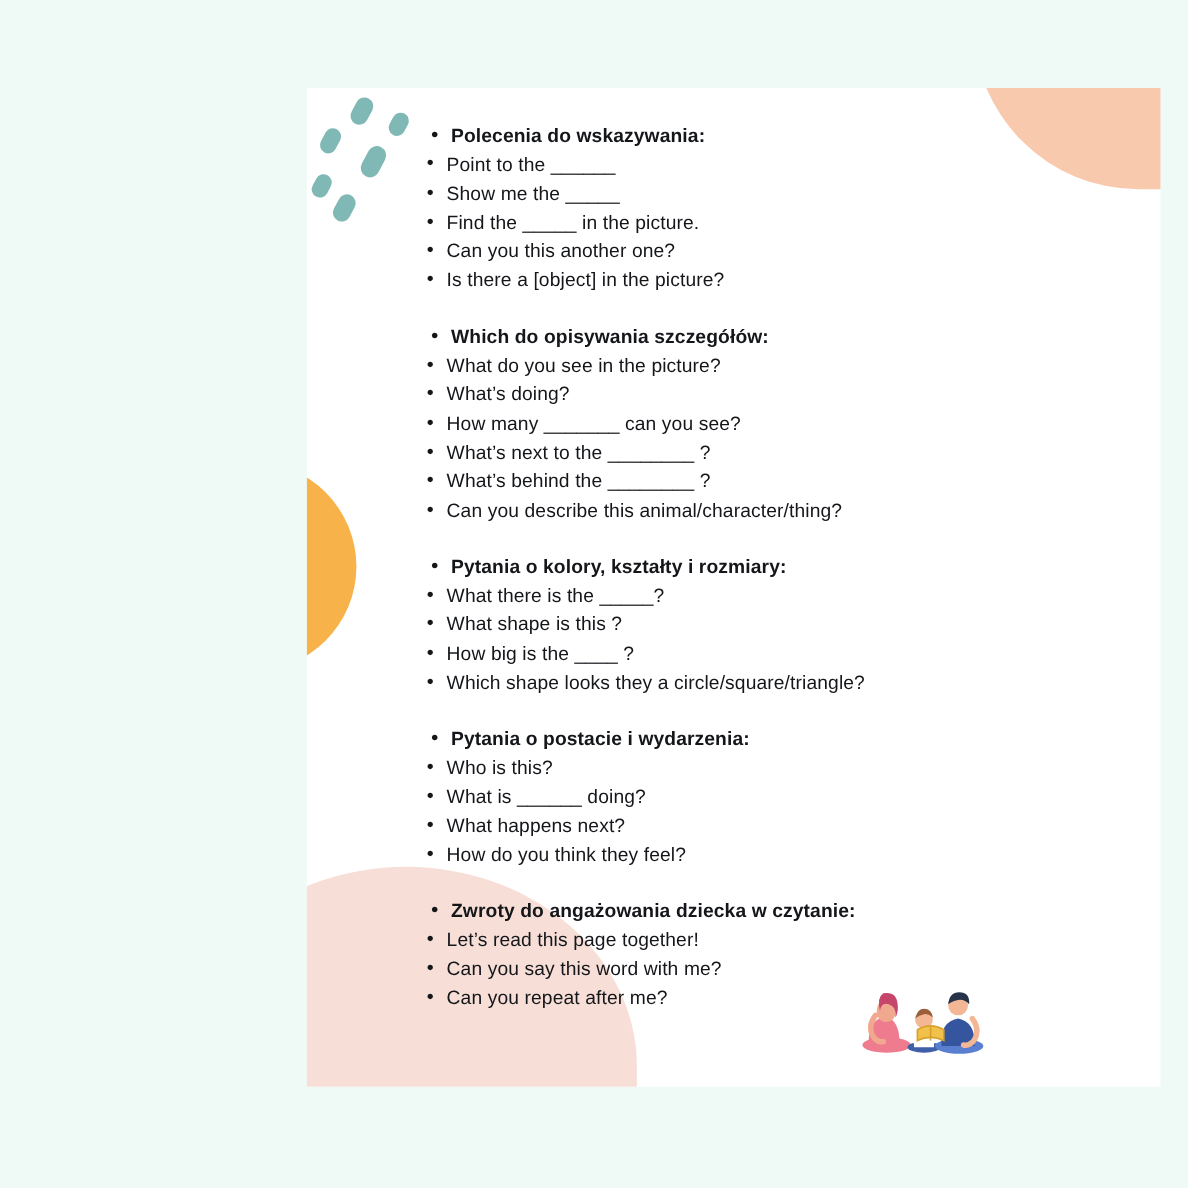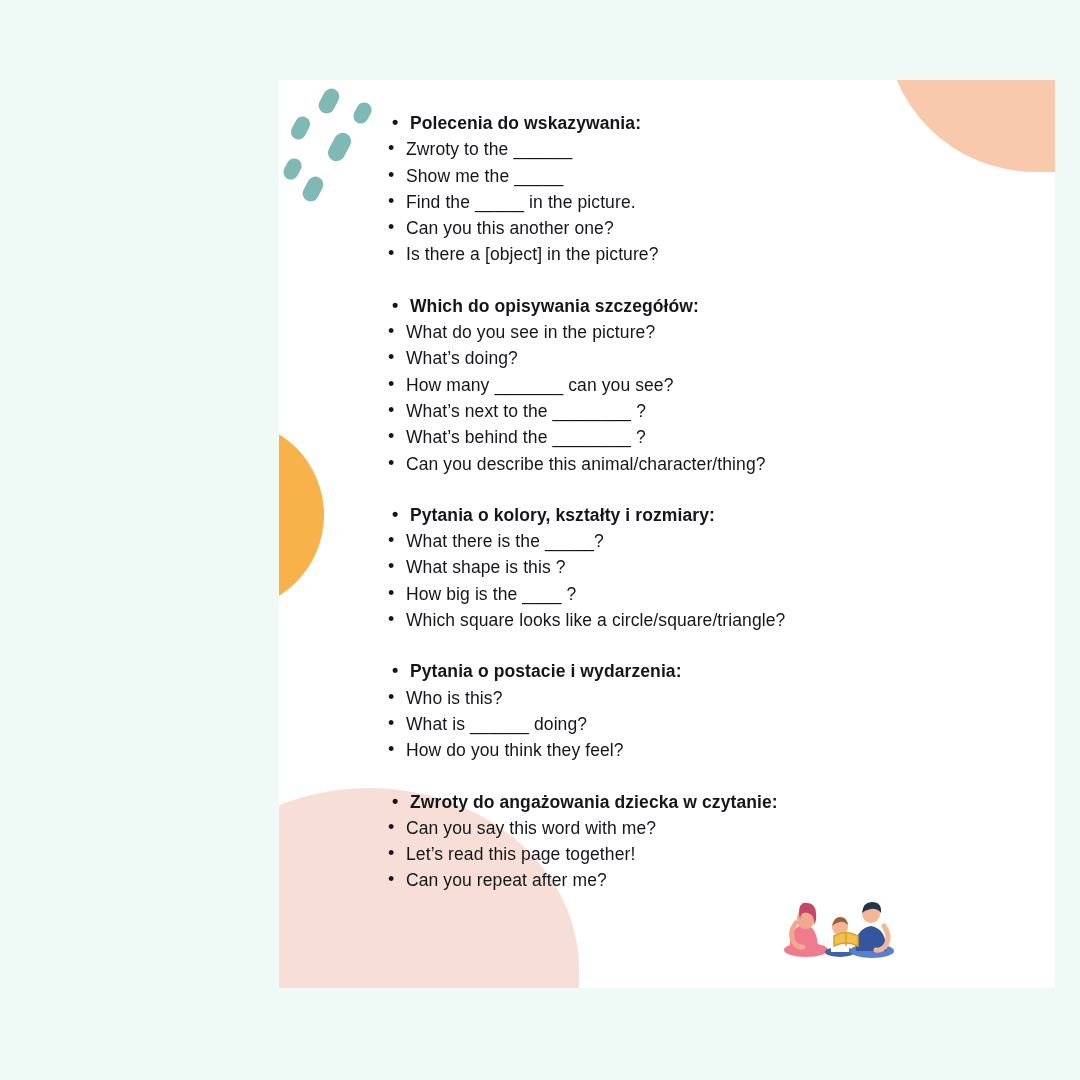--- a/index.html
+++ b/index.html
@@ -138,21 +138,21 @@
       <div class="dot" style="left:52px; top:52px; width:17px; height:30px; transform:rotate(28deg);"></div>
       <div class="dot" style="left:6px; top:78px; width:15px; height:22px; transform:rotate(28deg);"></div>
       <div class="dot" style="left:26px; top:96px; width:16px; height:26px; transform:rotate(28deg);"></div>
     </div>
 
     <div id="content">
 
       <div class="group">
         <ul class="list">
           <li class="heading">Polecenia do wskazywania:</li>
-          <li>Zwroty to the ______</li>
+          <li>Point to the ______</li>
           <li>Show me the _____</li>
           <li>Find the _____ in the picture.</li>
           <li>Can you this another one?</li>
           <li>Is there a [object] in the picture?</li>
         </ul>
       </div>
 
       <div class="group">
         <ul class="list">
           <li class="heading">Which do opisywania szczegółów:</li>
@@ -164,38 +164,39 @@
           <li>Can you describe this animal/character/thing?</li>
         </ul>
       </div>
 
       <div class="group">
         <ul class="list">
           <li class="heading"> Pytania o kolory, kształty i rozmiary:</li>
           <li>What there is the _____?</li>
           <li>What shape is this ?</li>
           <li>How big is the ____ ?</li>
-          <li>Which square looks like a circle/square/triangle?</li>
+          <li>Which shape looks they a circle/square/triangle?</li>
         </ul>
       </div>
 
       <div class="group">
         <ul class="list">
           <li class="heading">Pytania o postacie i wydarzenia:</li>
           <li>Who is this?</li>
           <li>What is ______ doing?</li>
+          <li>What happens next?</li>
           <li>How do you think they feel?</li>
         </ul>
       </div>
 
       <div class="group">
         <ul class="list">
           <li class="heading"> Zwroty do angażowania dziecka w czytanie:</li>
+          <li>Let’s read this page together!</li>
           <li>Can you say this word with me?</li>
-          <li>Let’s read this page together!</li>
           <li>Can you repeat after me?</li>
         </ul>
       </div>
 
     </div>
 
     <svg id="family" viewBox="0 0 125 80">
 
       <ellipse cx="30" cy="70" rx="22" ry="7" fill="#ef7b8e"></ellipse>
       <path d="M14 70 Q12 48 28 44 Q42 46 42 70 Z" fill="#ef7b8e"></path>

